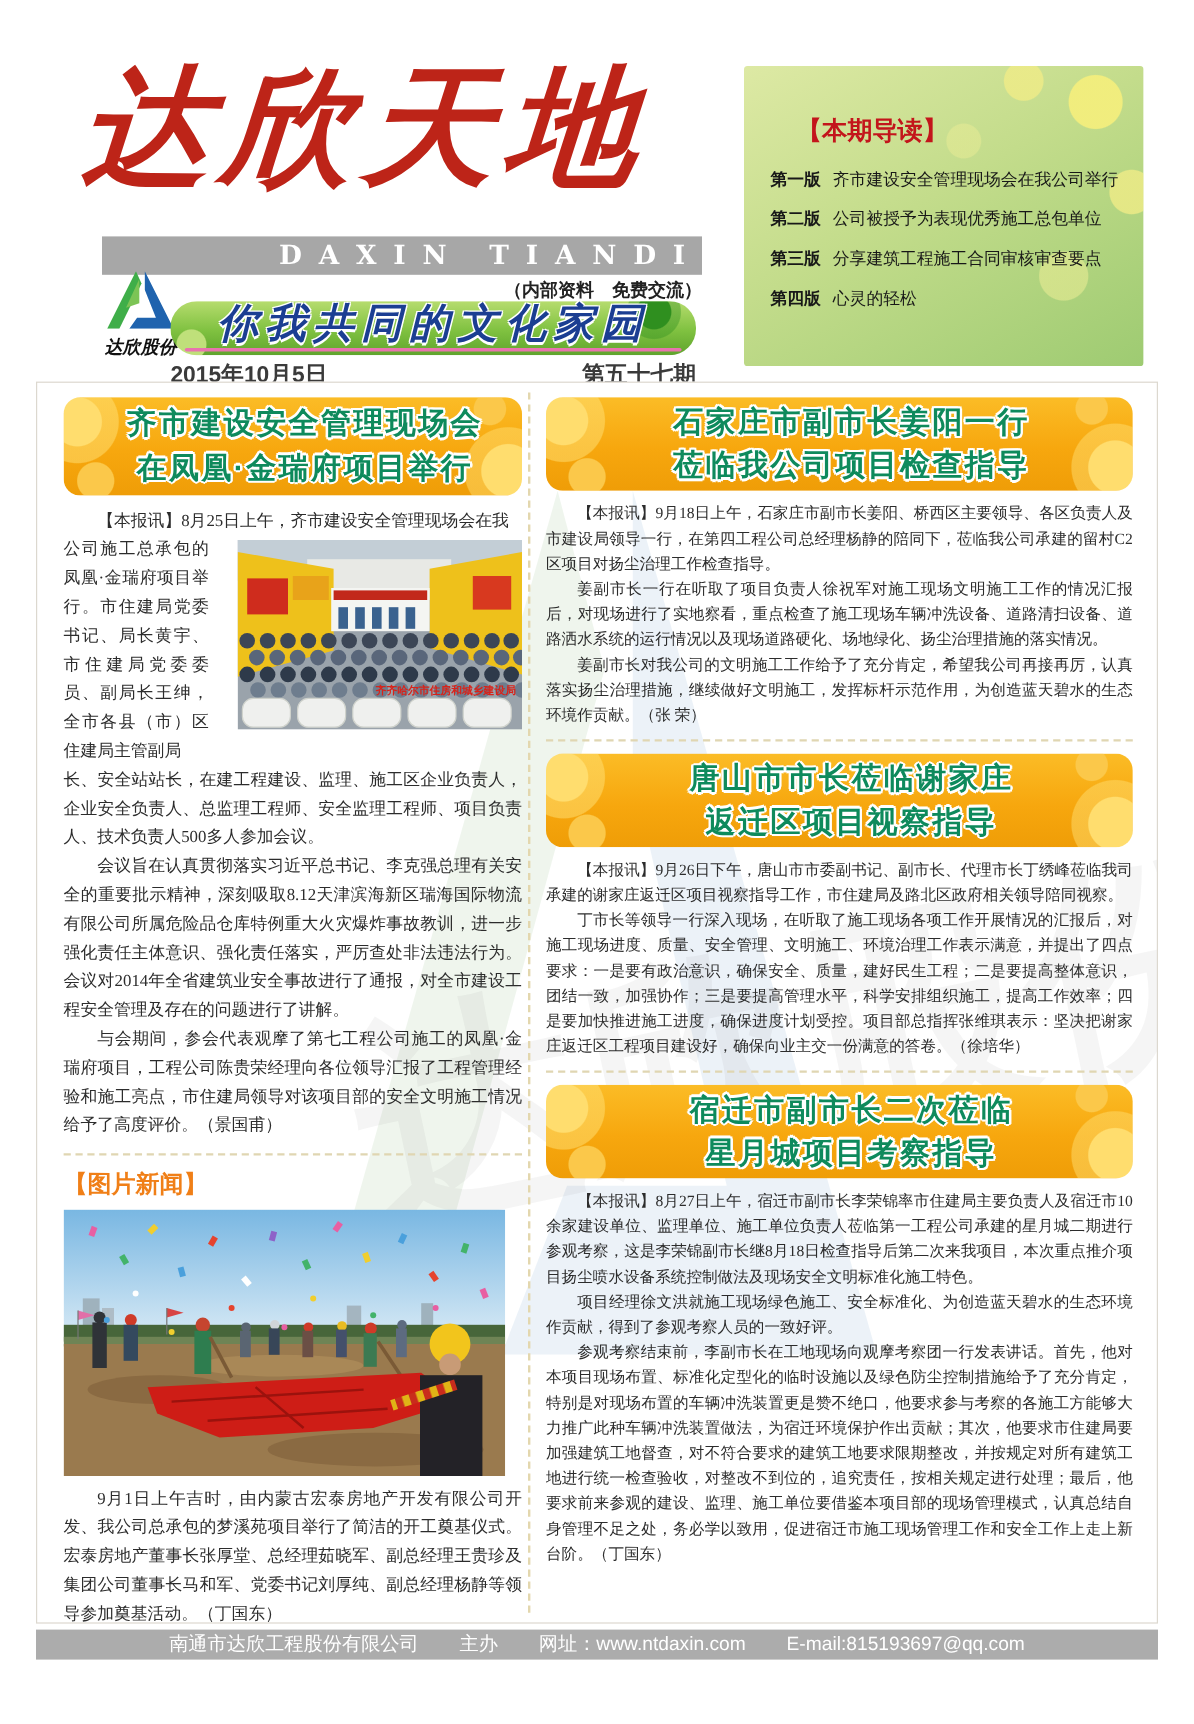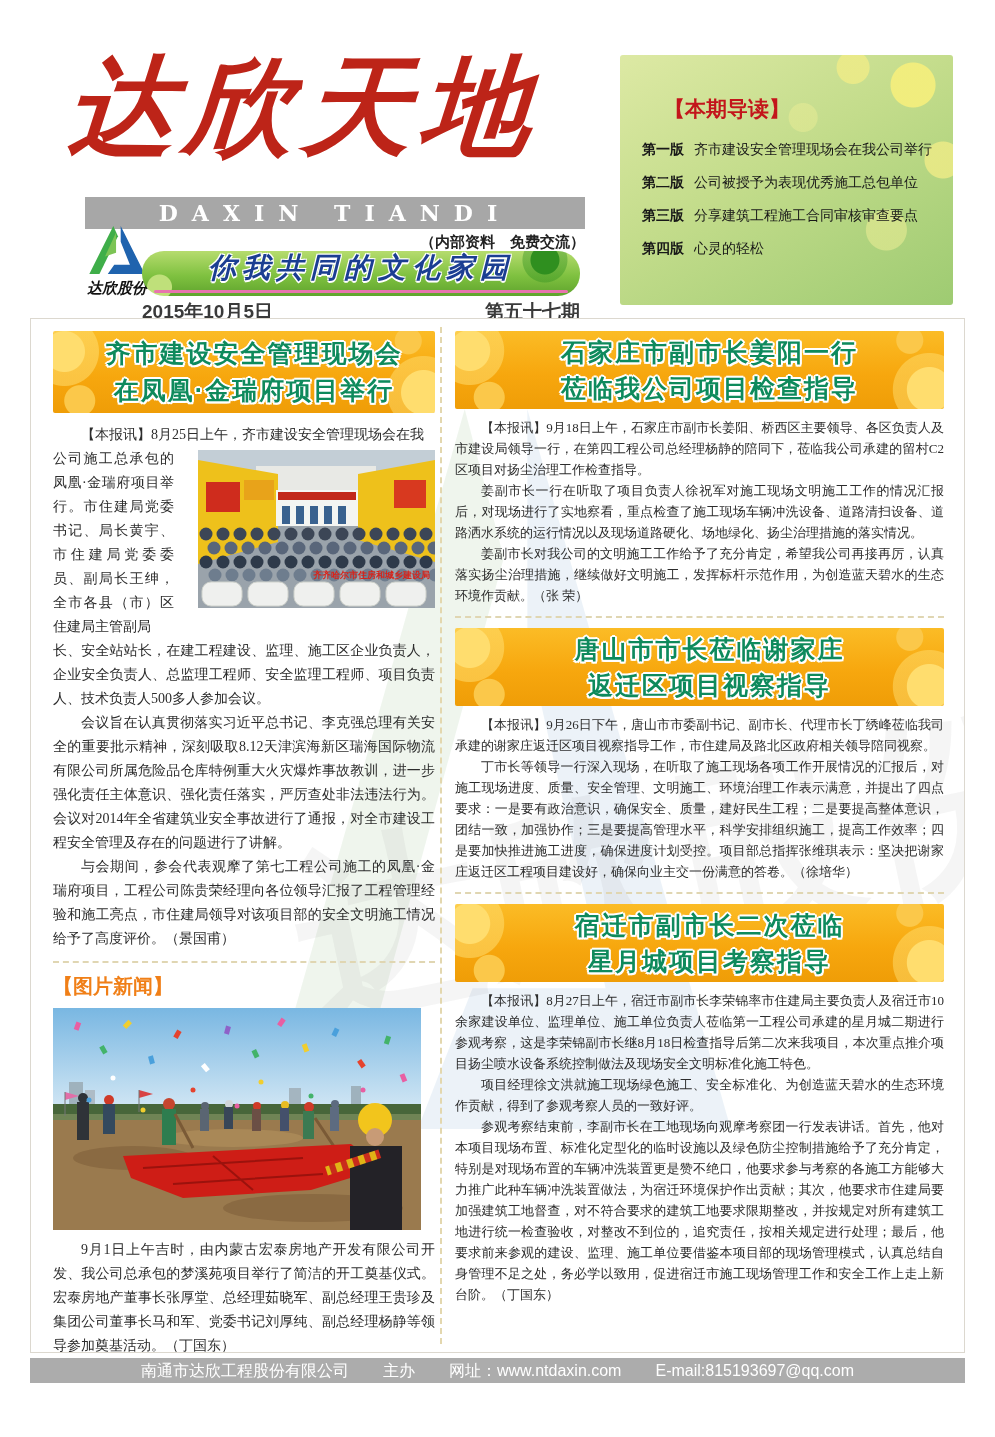--- a/index.html
+++ b/index.html
@@ -6,36 +6,36 @@
   .page{position:relative;width:995px;height:1437px;background:#fff;overflow:hidden;
         font-family:"Liberation Sans",sans-serif;}
 
   
   .masthead{position:absolute;left:0;top:0;width:995px;height:318px;}
   .m-title{position:absolute;left:68px;top:18px;width:540px;height:176px;
            font-family:"DejaVu Serif",serif;font-weight:bold;font-style:italic;
            font-size:108px;line-height:176px;color:#bd2418;letter-spacing:10px;
            transform:skewX(-4deg);white-space:nowrap;}
   .m-graybar{position:absolute;left:85px;top:197px;width:500px;height:32px;background:#a7a7a7;
-             color:#fff;text-align:center;font-family:"DejaVu Serif",serif;font-weight:bold;
+             color:#fff;text-align:right;font-family:"DejaVu Serif",serif;font-weight:bold;
              font-size:22px;line-height:32px;letter-spacing:14px;}
   .m-note{position:absolute;left:85px;top:233px;width:500px;text-align:right;
           font-size:15px;font-weight:bold;color:#222;}
   .m-logo{position:absolute;left:82px;top:226px;width:70px;height:74px;text-align:center;}
   .m-logo-text{font-family:"DejaVu Serif",serif;font-style:italic;font-weight:bold;
                font-size:15px;color:#111;margin-top:1px;}
   .m-grass{position:absolute;left:142px;top:251px;width:438px;height:45px;border-radius:22px;
            background:
              radial-gradient(circle at 92% 20%,#2f8f1f 0 14px,rgba(47,143,31,.4) 15px 22px,transparent 23px),
              radial-gradient(circle at 4% 80%,#bfe07a 0 12px,transparent 13px),
              linear-gradient(180deg,#b6dc6e 0%,#7fc140 55%,#5fa42d 100%);
            text-align:center;}
-  .m-slogan{font-weight:bold;font-style:italic;font-size:28px;line-height:38px;color:#1b3e92;
+  .m-slogan{font-weight:bold;font-style:italic;font-size:34px;line-height:38px;color:#1b3e92;
             letter-spacing:6px;
-            text-shadow:-1px -1px 0 #fff,1px -1px 0 #fff,-1px 1px 0 #fff,1px 1px 0 #fff,0 2px 0 #fff;font-family:Liberation Mono, monospace;}
+            text-shadow:-1px -1px 0 #fff,1px -1px 0 #fff,-1px 1px 0 #fff,1px 1px 0 #fff,0 2px 0 #fff;}
   .m-pink{position:absolute;left:12px;right:12px;bottom:3px;height:3px;background:#e874ae;border-radius:2px;}
   .m-dateline{position:absolute;left:142px;top:299px;width:438px;display:flex;
               justify-content:space-between;gap:54px;font-size:19px;font-weight:bold;color:#3a3a3a;}
 
   
   .digest{position:absolute;left:620px;top:55px;width:333px;height:250px;border-radius:3px;
           background:
             radial-gradient(circle at 88% 12%,rgba(243,238,125,.95) 0 22px,transparent 23px),
             radial-gradient(circle at 70% 5%,rgba(240,236,135,.8) 0 16px,transparent 17px),
             radial-gradient(circle at 97% 42%,rgba(240,236,135,.8) 0 18px,transparent 19px),
@@ -50,21 +50,21 @@
   .panel{position:absolute;left:30px;top:318px;width:935px;height:1035px;background:#fff;
          border:1px solid #dcd8cf;box-sizing:border-box;overflow:hidden;}
   .wm{position:absolute;left:230px;top:90px;opacity:.55;pointer-events:none;}
   .wm-text{position:absolute;left:260px;top:420px;font-family:"DejaVu Serif",serif;
            font-size:190px;font-weight:bold;color:rgba(120,120,120,.07);
            transform:rotate(-12deg);white-space:nowrap;pointer-events:none;}
   .col-left{position:absolute;left:22px;top:12px;width:382px;}
   .vdiv{position:absolute;left:409px;top:8px;bottom:8px;border-left:2px dashed #e3d7ae;}
   .col-right{position:absolute;left:424px;top:12px;width:489px;}
 
-  .gbanner{border-radius:2px;display:flex;flex-direction:column;justify-content:center;
+  .gbanner{border-radius:14px;display:flex;flex-direction:column;justify-content:center;
            text-align:center;font-weight:bold;color:#0e8a5c;letter-spacing:2px;
            background:
              radial-gradient(circle at 3% 25%,#ffdd6e 0 20px,rgba(255,221,110,.55) 21px 34px,transparent 35px),
              radial-gradient(circle at 7% 85%,#fbc84a 0 15px,transparent 16px),
              radial-gradient(circle at 97% 75%,#ffdd6e 0 22px,rgba(255,221,110,.5) 23px 36px,transparent 37px),
              radial-gradient(circle at 93% 12%,#fbc84a 0 13px,transparent 14px),
              linear-gradient(180deg,#fbbc26 0%,#f7a70e 55%,#ef9d07 100%);
            text-shadow:-1.5px -1.5px 0 #fff,1.5px -1.5px 0 #fff,-1.5px 1.5px 0 #fff,
                         1.5px 1.5px 0 #fff,0 -2px 0 #fff,0 2px 0 #fff,-2px 0 0 #fff,2px 0 0 #fff;padding-left:20px;}
   .gb-left{height:82px;margin-bottom:10px;font-size:25px;line-height:37px;}

